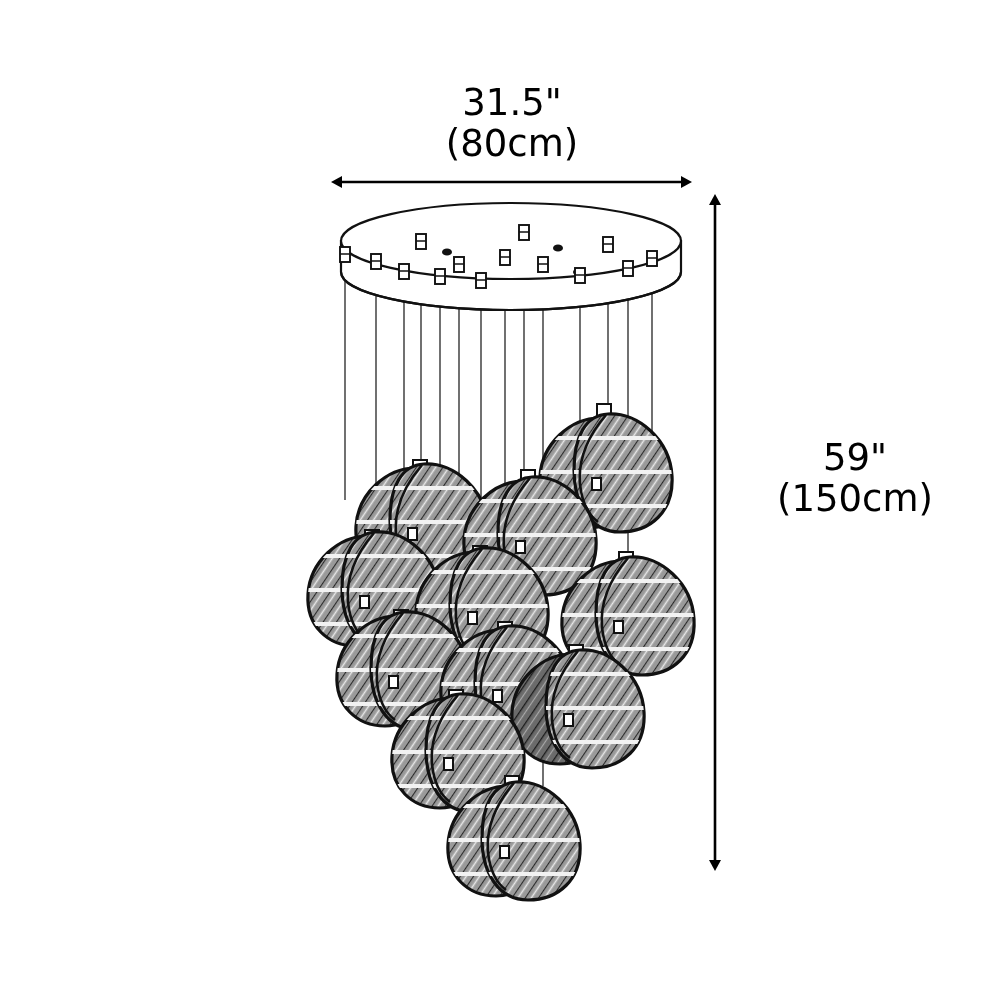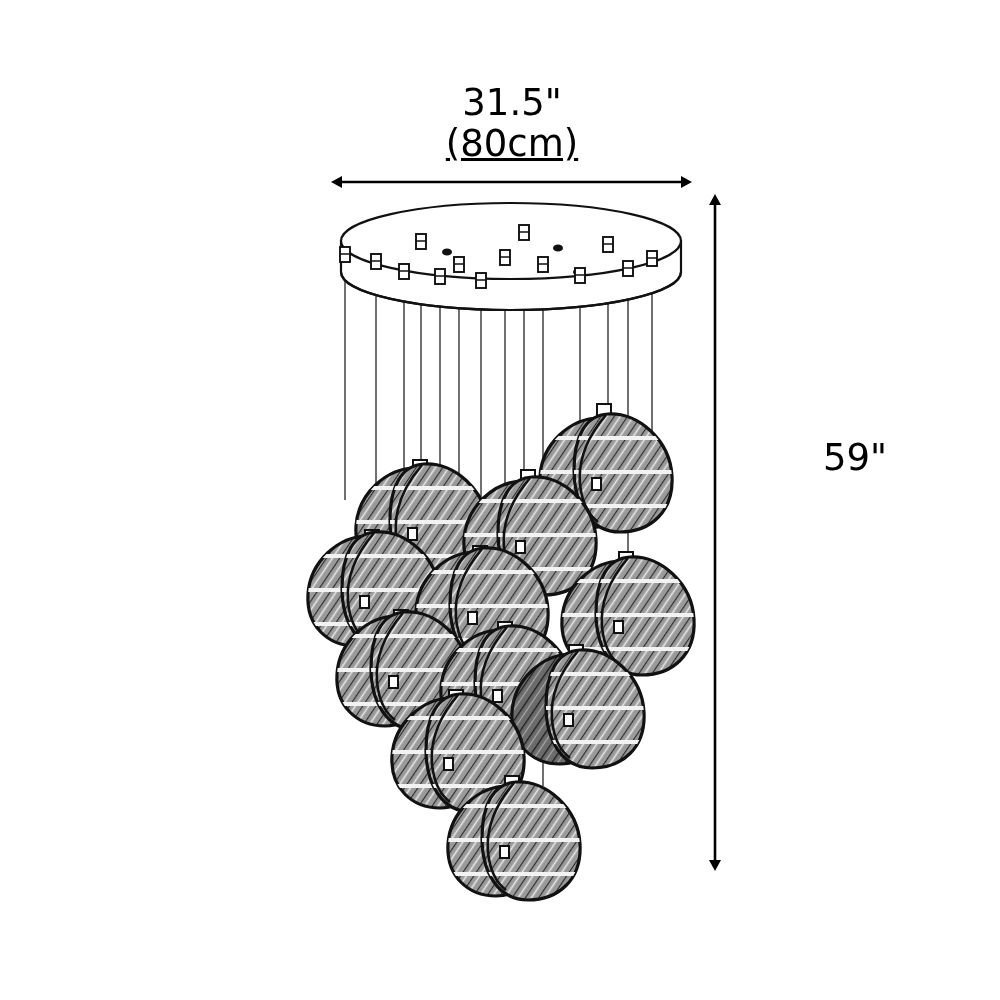--- a/index.html
+++ b/index.html
@@ -28,21 +28,21 @@
   }
   .dim-label {
     position: absolute;
     text-align: center;
     color: #000000;
     line-height: 1.12;
     white-space: nowrap;
     font-family: "DejaVu Sans", "Liberation Sans", sans-serif;
   }
   .dim-label .l1 { display: block; font-size: 37px; letter-spacing: 0px; }
-  .dim-label .l2 { display: block; font-size: 37px; letter-spacing: 0px; text-decoration: underline; }
+  .dim-label .l2 { display: block; font-size: 37px; letter-spacing: 0px; }
   #width-label {
     left: 340px;
     top: 82px;
     width: 344px;
   }
   #height-label {
     left: 735px;
     top: 437px;
     width: 240px;
   }
@@ -299,15 +299,16 @@
       </g>
   </svg>
 
   <div class="dim-label" id="width-label">
     <span class="l1">31.5"</span>
     <span class="l2">(80cm)</span>
   </div>
 
   <div class="dim-label" id="height-label">
     <span class="l1">59"</span>
+    <span class="l2">(150cm)</span>
   </div>
 
 </div>
 
 </body></html>

